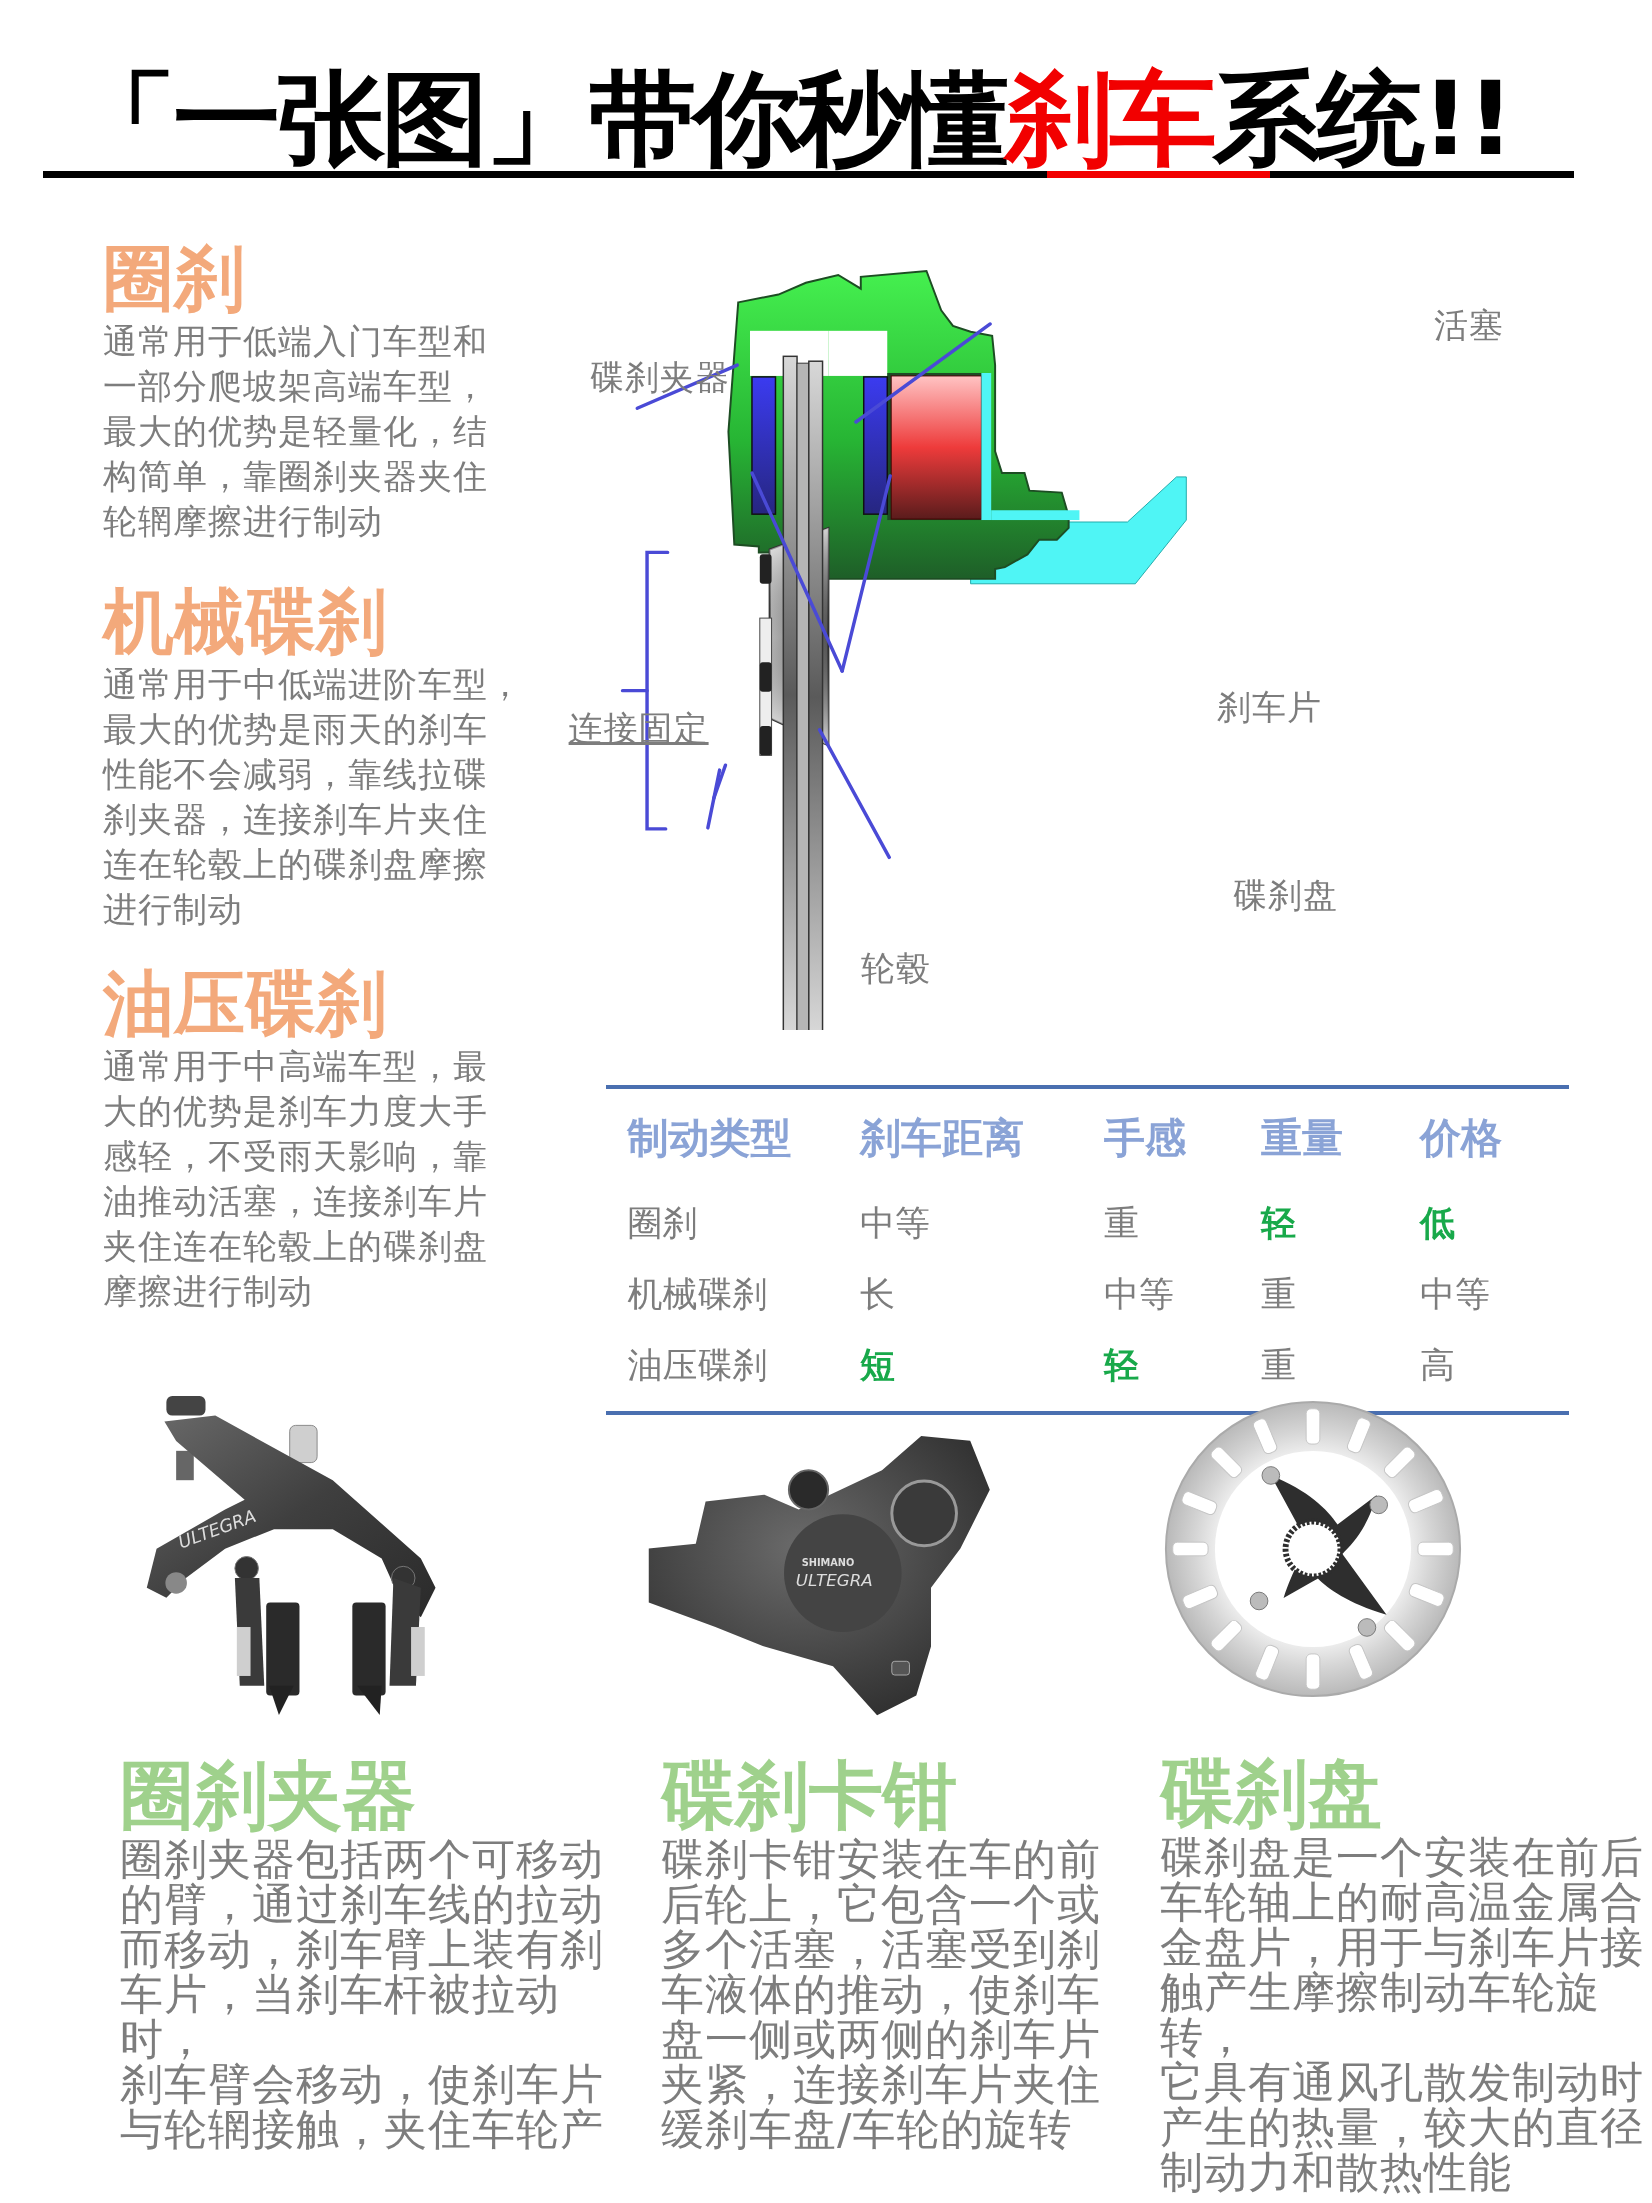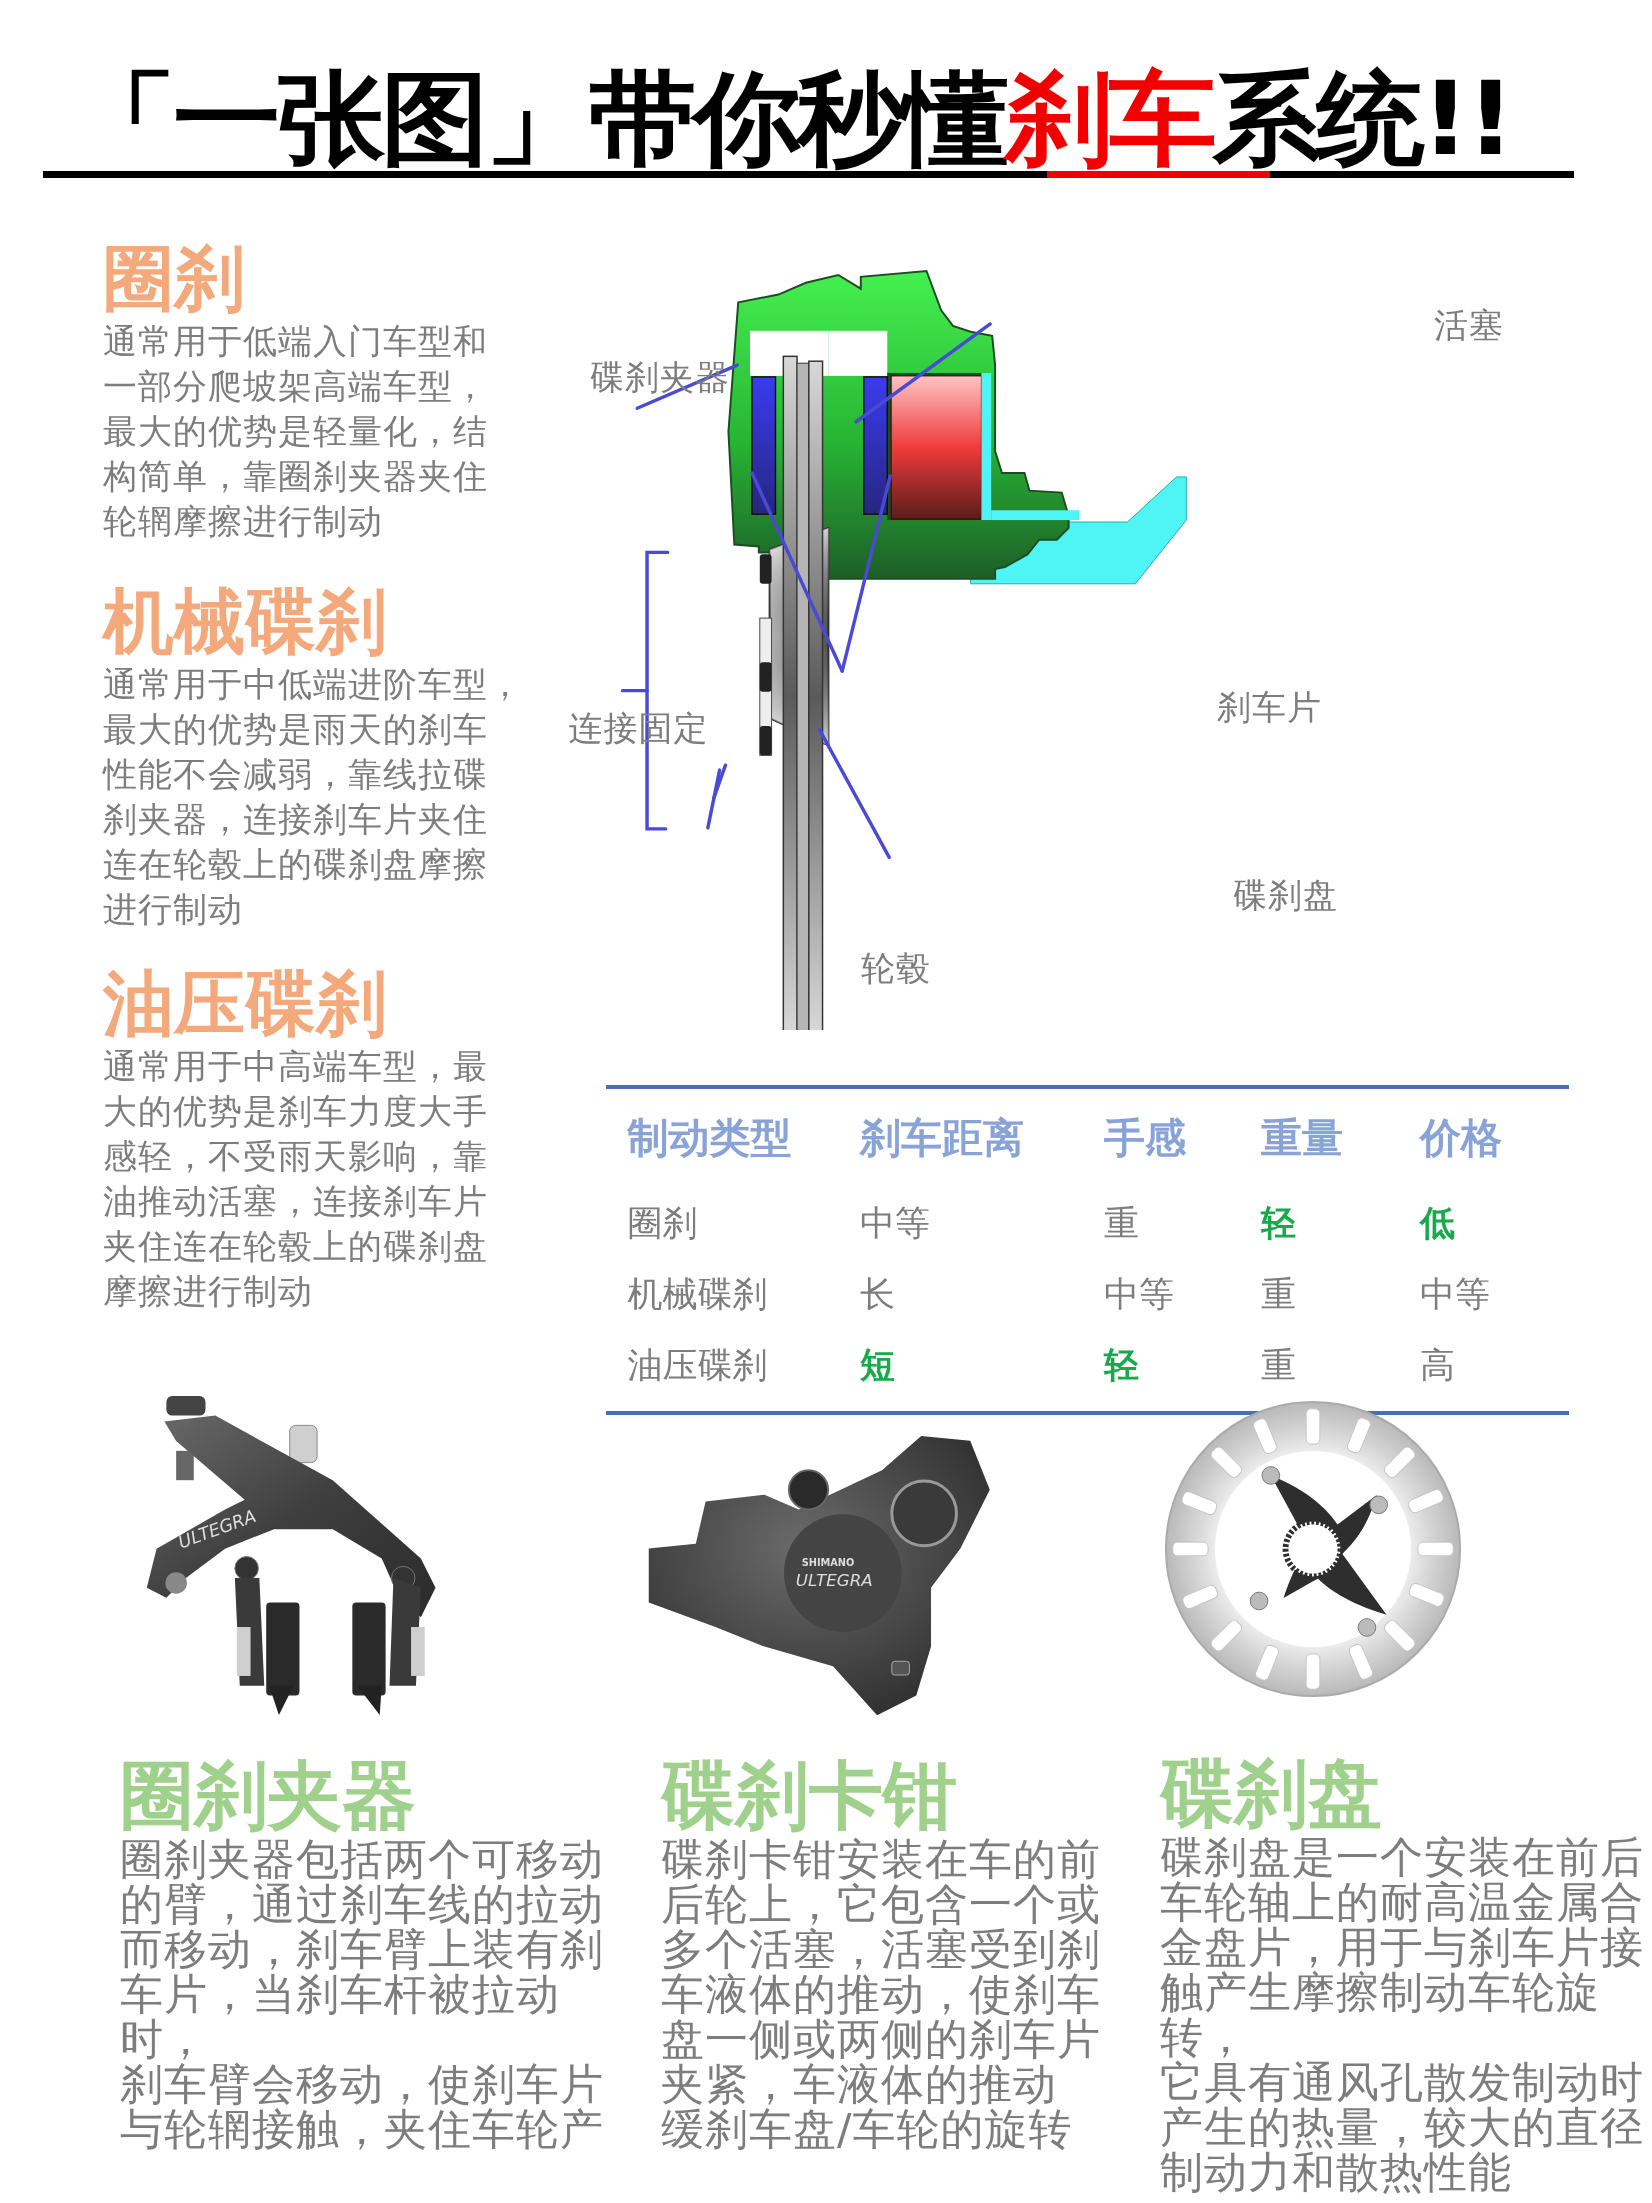--- a/index.html
+++ b/index.html
@@ -147,21 +147,21 @@
       <line x1="162" y1="624" x2="174" y2="565"></line>
 
       <polyline points="121,343 100,343 100,625 119,625"></polyline>
       <line x1="75" y1="484" x2="100" y2="484"></line>
     </g>
   </svg>
 
   <div class="dlabel" style="left:41px; top:139px;">碟刹夹器</div>
   <div class="dlabel" style="left:885px; top:87px;">活塞</div>
   <div class="dlabel" style="left:668px; top:469px;text-align:right;">刹车片</div>
-  <div class="dlabel" style="left:19.6px; top:490px;">连接固定</div>
+  <div class="dlabel" style="left:19.6px; top:490px;text-decoration:underline;">连接固定</div>
   <div class="dlabel" style="left:684px; top:657px;">碟刹盘</div>
   <div class="dlabel" style="left:312px; top:730px;">轮毂</div>
 </div>
 
 <div class="tbl">
   <div class="rule"></div>
   <div class="row head" style="margin-top:7.8px;">
     <div class="cell c0">制动类型</div>
     <div class="cell c1">刹车距离</div>
     <div class="cell c2">手感</div>
@@ -293,21 +293,21 @@
   <p>与轮辋接触，夹住车轮产</p>
 </div>
 
 <div class="psec" style="left:661px; top:1753px;">
   <h2>碟刹卡钳</h2>
   <p>碟刹卡钳安装在车的前</p>
   <p>后轮上，它包含一个或</p>
   <p>多个活塞，活塞受到刹</p>
   <p>车液体的推动，使刹车</p>
   <p>盘一侧或两侧的刹车片</p>
-  <p>夹紧，车液体的推动</p>
+  <p>夹紧，连接刹车片夹住</p>
   <p>缓刹车盘/车轮的旋转</p>
 </div>
 
 <div class="psec" style="left:1160px; top:1751px;">
   <h2>碟刹盘</h2>
   <p>碟刹盘是一个安装在前后</p>
   <p>车轮轴上的耐高温金属合</p>
   <p>金盘片，用于与刹车片接</p>
   <p>触产生摩擦制动车轮旋转，</p>
   <p>它具有通风孔散发制动时</p>

